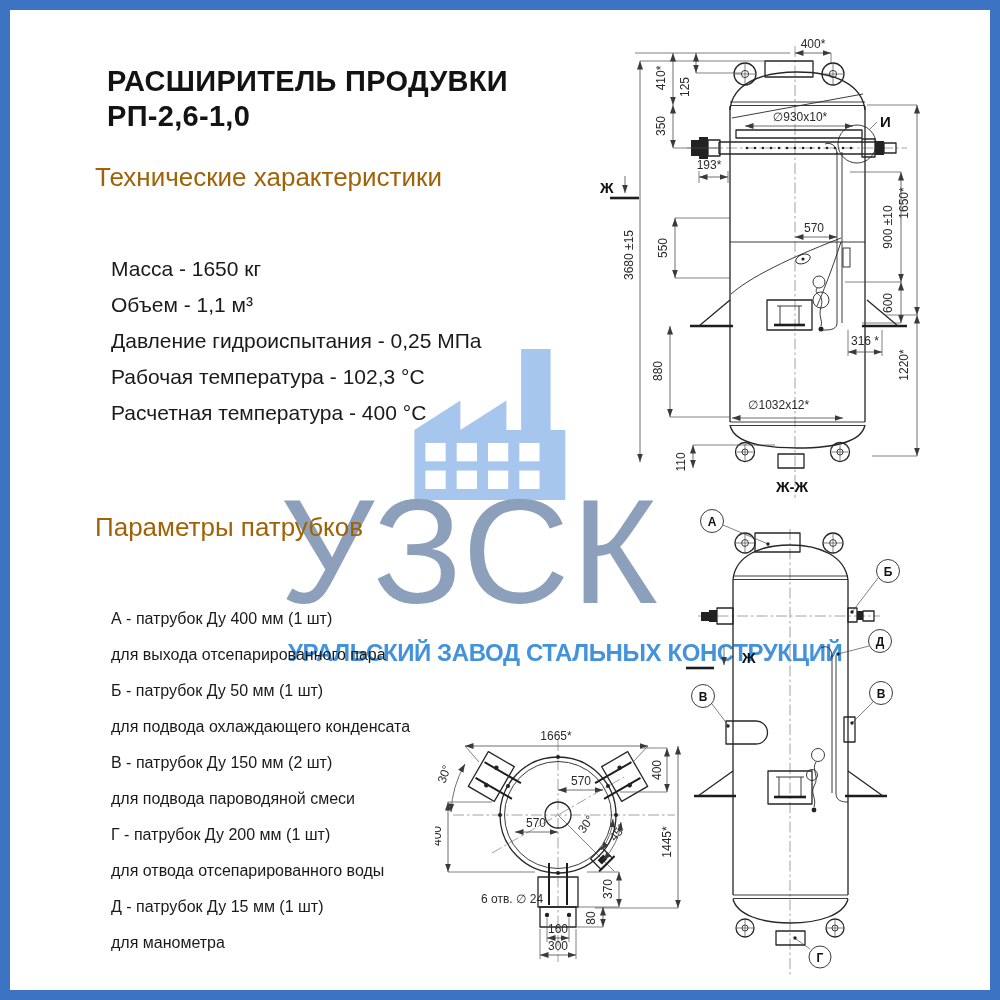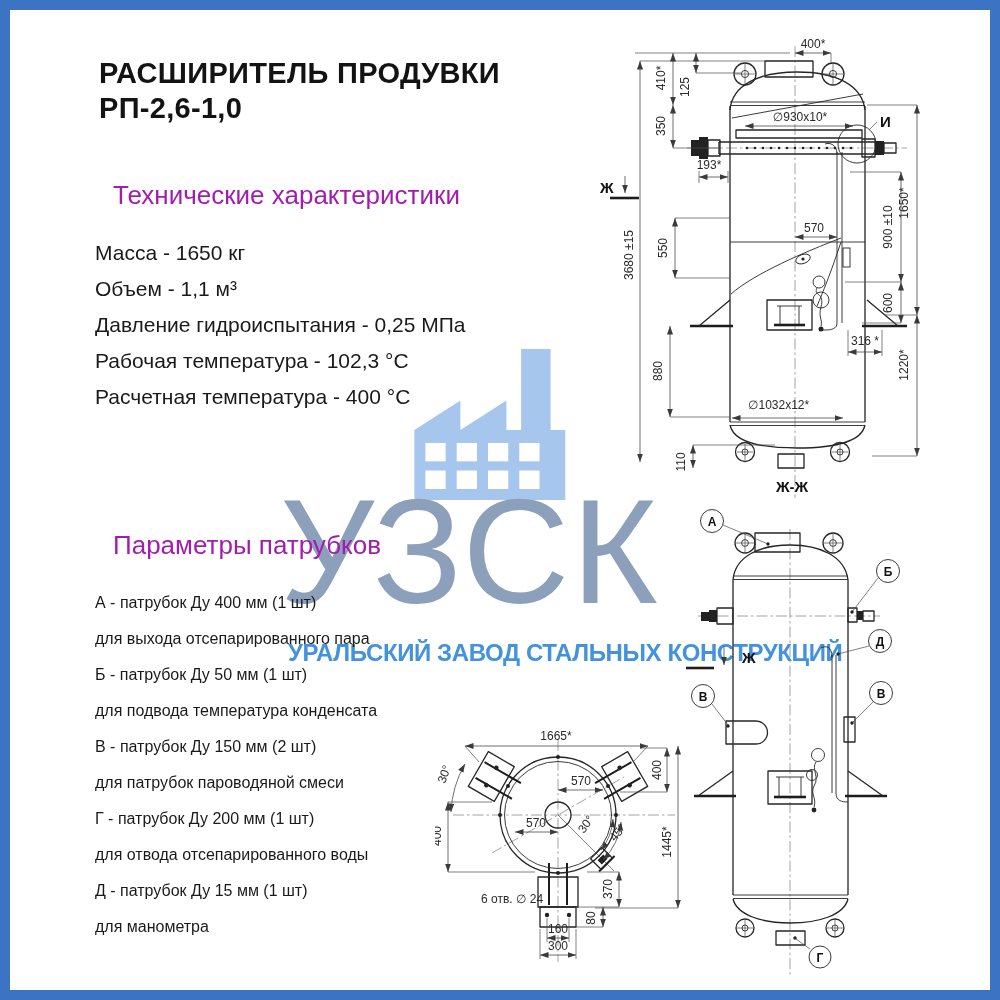--- a/index.html
+++ b/index.html
@@ -6,26 +6,26 @@
   .page{position:relative;width:1000px;height:1000px;background:#ffffff;overflow:hidden;
         font-family:"Liberation Sans",sans-serif;color:#1a1a1a;}
   .frame{position:absolute;inset:0;border:10px solid #3c73c2;pointer-events:none;z-index:40;}
 
   .wm-icon{position:absolute;left:393px;top:338px;width:190px;height:162px;z-index:1;}
   .wm-abbr{position:absolute;left:280px;top:478px;font-size:148px;font-weight:400;line-height:1;
            letter-spacing:2px;color:#8ca0bc;z-index:1;white-space:nowrap;}
   .wm-slogan{position:absolute;left:288px;top:639px;font-size:24px;font-weight:700;letter-spacing:-0.4px;
              color:#4292dc;z-index:1;white-space:nowrap;}
 
-  .title{position:absolute;left:95px;top:52px;margin:4px;font-size:29px;font-weight:700;
+  .title{position:absolute;left:95px;top:52px;margin:12px;font-size:29px;font-weight:700;
          line-height:35px;letter-spacing:.3px;color:#131313;z-index:2;}
-  .h2{position:absolute;left:95px;margin:18px;font-size:26px;font-weight:500;color:#a21caf;z-index:2;}
+  .h2{position:absolute;left:95px;margin:0;font-size:26px;font-weight:500;color:#a16207;z-index:2;}
   .tech-heading{top:162px;}
   .nozzle-heading{top:512px;}
-  ul.spec{position:absolute;left:95px;margin:0;padding:0;list-style:none;z-index:2;}
+  ul.spec{position:absolute;left:95px;margin:16px;padding:0;list-style:none;z-index:2;}
   .tech-list{top:235px;font-size:21px;}
   .tech-list li{height:36px;line-height:36px;}
   .nozzle-list{top:585px;font-size:16px;}
   .nozzle-list li{height:36px;line-height:36px;}
 
   svg.draw{position:absolute;z-index:2;}
   #fv{left:595px;top:30px;}
   #sv{left:680px;top:505px;}
   #tv{left:435px;top:722px;}
 
@@ -73,23 +73,23 @@
     <li>Давление гидроиспытания - 0,25 МПа</li>
     <li>Рабочая температура - 102,3 °С</li>
     <li>Расчетная температура - 400 °С</li>
   </ul>
 
   <h2 class="h2 nozzle-heading">Параметры патрубков</h2>
   <ul class="spec nozzle-list">
     <li>А - патрубок Ду 400 мм (1 шт)</li>
     <li>для выхода отсепарированного пара</li>
     <li>Б - патрубок Ду 50 мм (1 шт)</li>
-    <li>для подвода температура конденсата</li>
+    <li>для подвода охлаждающего конденсата</li>
     <li>В - патрубок Ду 150 мм (2 шт)</li>
-    <li>для патрубок пароводяной смеси</li>
+    <li>для подвода пароводяной смеси</li>
     <li>Г - патрубок Ду 200 мм (1 шт)</li>
     <li>для отвода отсепарированного воды</li>
     <li>Д - патрубок Ду 15 мм (1 шт)</li>
     <li>для манометра</li>
   </ul>
 
   <svg id="fv" class="draw" width="405" height="470" viewBox="0 0 405 470">
     <defs>
       <marker id="f-a" markerUnits="userSpaceOnUse" markerWidth="10" markerHeight="8" refX="8.5" refY="3" orient="auto-start-reverse">
         <path d="M0,0 L8.5,3 L0,6 Z" fill="#3a3a3a"></path>

